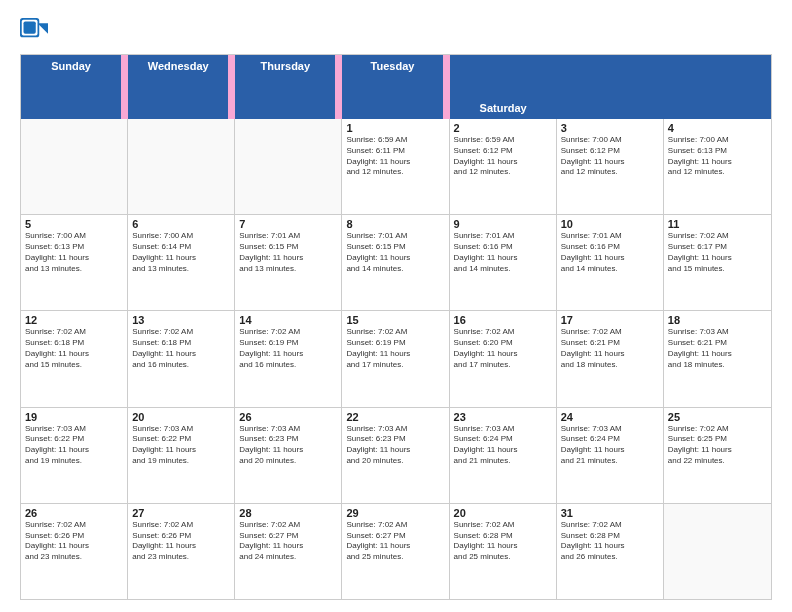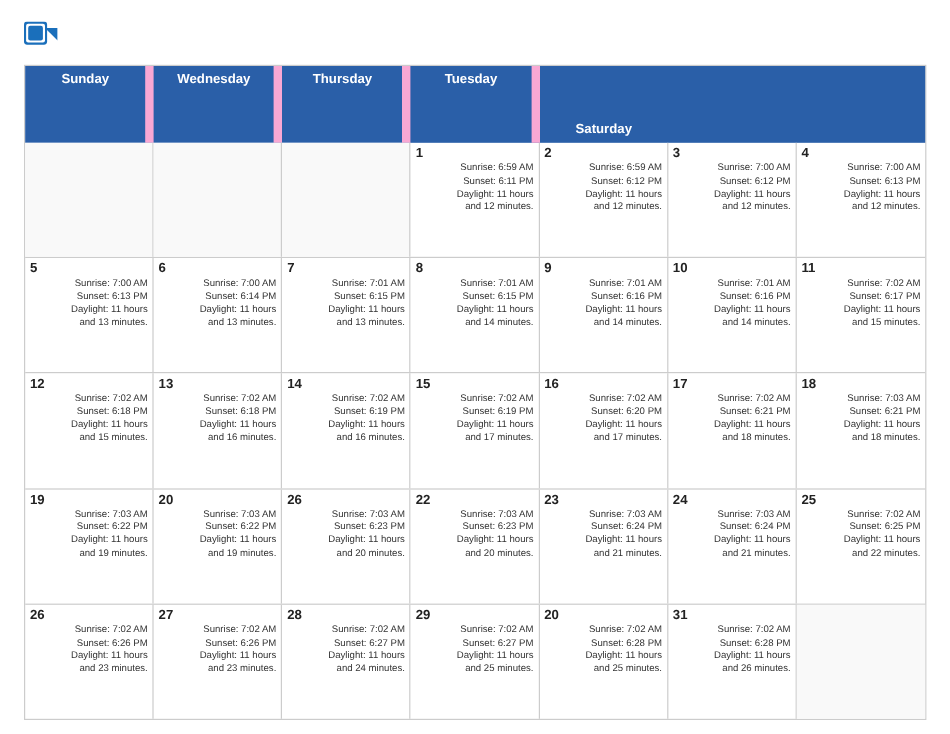--- a/index.html
+++ b/index.html
@@ -99,21 +99,20 @@
     .day-num {
       font-size: 11px;
       font-weight: bold;
       color: #222;
       margin-bottom: 1px;
     }
     .cell-text {
       font-size: 8px;
       color: #333;
       line-height: 1.35;
-      text-align: right;
     }
   </style>
 </head>
 <body>
 
 <div class="page">
   <div class="header">
     <div class="logo">
       <svg class="logo-icon" viewBox="0 0 32 32">
         <rect x="0" y="0" width="32" height="32" rx="4" fill="#fff"></rect>

